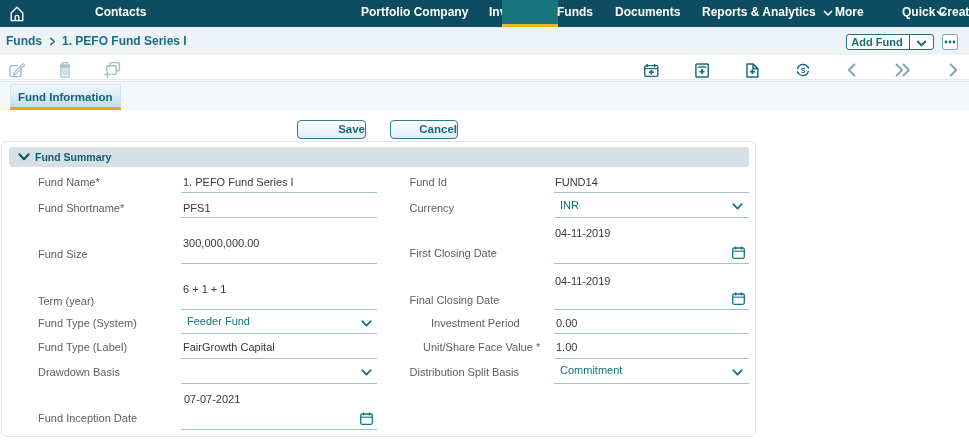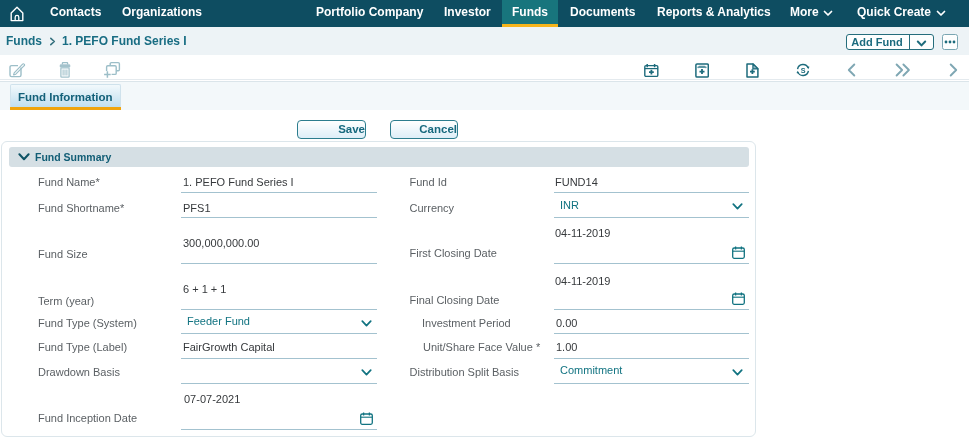--- a/index.html
+++ b/index.html
@@ -2,21 +2,21 @@
 <html><head>
 <meta charset="utf-8">
 <style>
   * { margin:0; padding:0; box-sizing:border-box; }
   html,body { width:969px; height:441px; background:#fff; font-family:"Liberation Sans", sans-serif; overflow:hidden; }
   .abs { position:absolute; }
   #page { position:relative; width:969px; height:441px; }
 
   
   #nav { position:absolute; left:0; top:0; width:969px; height:27px; background:#0e4d61; }
-  .navitem { position:absolute; top:0; height:24px; line-height:25px; color:#fff; font-size:12px; font-weight:bold; white-space:nowrap; }
+  .navitem { position:absolute; top:0; height:24px; line-height:25px; color:#fff; font-size:12px; font-weight:bold; white-space:nowrap;margin-left:45px; }
   #funds-tab { position:absolute; left:502px; top:0; width:56px; height:24px; background:#18757d; }
   #funds-bar { position:absolute; left:502px; top:24px; width:56px; height:3px; background:#f6b41b; }
 
   
   #crumbrow { position:absolute; left:0; top:27px; width:969px; height:28px; background:#edf3f6; }
   .crumbtext { position:absolute; top:0; height:28px; line-height:29px; font-size:12px; font-weight:bold; color:#196d83; white-space:nowrap; }
   .btn { position:absolute; border:1.5px solid #256d7c; border-radius:3px; background:#fdfefe; }
 
   
   #toolbar { position:absolute; left:0; top:55px; width:969px; height:25px; background:#fff; border-bottom:1px solid #e4eaee; }
@@ -42,21 +42,20 @@
 </head>
 <body>
 <div id="page">
 
   <div id="nav">
     <svg class="abs" style="left:10px;top:5.5px" width="14" height="16" viewBox="0 0 14 16">
       <path d="M1.2 6.9 L7 1.3 L12.8 6.9 V14.6 H1.2 Z" fill="none" stroke="#fff" stroke-width="1.4" stroke-linejoin="round" stroke-linecap="round"></path>
       <path d="M5.2 14.4 V11.2 a1.8 1.8 0 0 1 3.6 0 V14.4" fill="none" stroke="#fff" stroke-width="1.3"></path>
     </svg>
     <div class="navitem" style="left:50px">Contacts</div>
-    <div class="navitem" style="left:122px">Organizations</div>
     <div class="navitem" style="left:316px">Portfolio Company</div>
     <div class="navitem" style="left:444px">Investor</div>
     <div id="funds-tab"></div>
       <div id="funds-bar"></div>
     <div class="navitem" style="left:502px;width:56px;text-align:center">Funds</div>
     <div class="navitem" style="left:570px">Documents</div>
     <div class="navitem" style="left:657px">Reports &amp; Analytics</div>
     <div class="navitem" style="left:790px">More</div>
     <svg class="abs" style="left:823px;top:10px" width="10" height="7" viewBox="0 0 10 7">
         <path d="M1.5 1.5 L5 5 L8.5 1.5" fill="none" stroke="#fff" stroke-width="1.7" stroke-linecap="round" stroke-linejoin="round"></path>
@@ -225,21 +224,21 @@
 
   <div class="val" style="left:555px;top:273.5px">04-11-2019</div>
   <div class="lbl" style="left:409.5px;top:293px">Final Closing Date</div>
   <svg class="abs" style="left:732px;top:292px" width="13" height="13" viewBox="0 0 13 13">
     <rect x="0.7" y="2" width="11.6" height="10.3" rx="1.5" fill="none" stroke="#117381" stroke-width="1.3"></rect>
     <path d="M3.6 0.6 V3.6 M9.4 0.6 V3.6" stroke="#117381" stroke-width="1.3"></path>
     <path d="M0.9 5.2 H12.1" stroke="#117381" stroke-width="1.1"></path>
   </svg>
   <div class="ul" style="left:554px;top:309px;width:194.5px"></div>
 
-  <div class="lbl" style="left:422px;top:315.5px">Investment Period</div>
+  <div class="lbl" style="left:431px;top:315.5px">Investment Period</div>
   <div class="val" style="left:556px;top:315.5px">0.00</div>
   <div class="ul" style="left:554px;top:333px;width:194.5px"></div>
 
   <div class="lbl" style="left:423px;top:339.5px">Unit/Share Face Value *</div>
   <div class="val" style="left:556px;top:339.5px">1.00</div>
   <div class="ul" style="left:554px;top:358px;width:194.5px"></div>
 
   <div class="lbl" style="left:409.5px;top:364.5px">Distribution Split Basis</div>
   <div class="sel" style="left:560px;top:363px">Commitment</div>
   <svg class="abs" style="left:732px;top:369px" width="11" height="7" viewBox="0 0 11 7">

